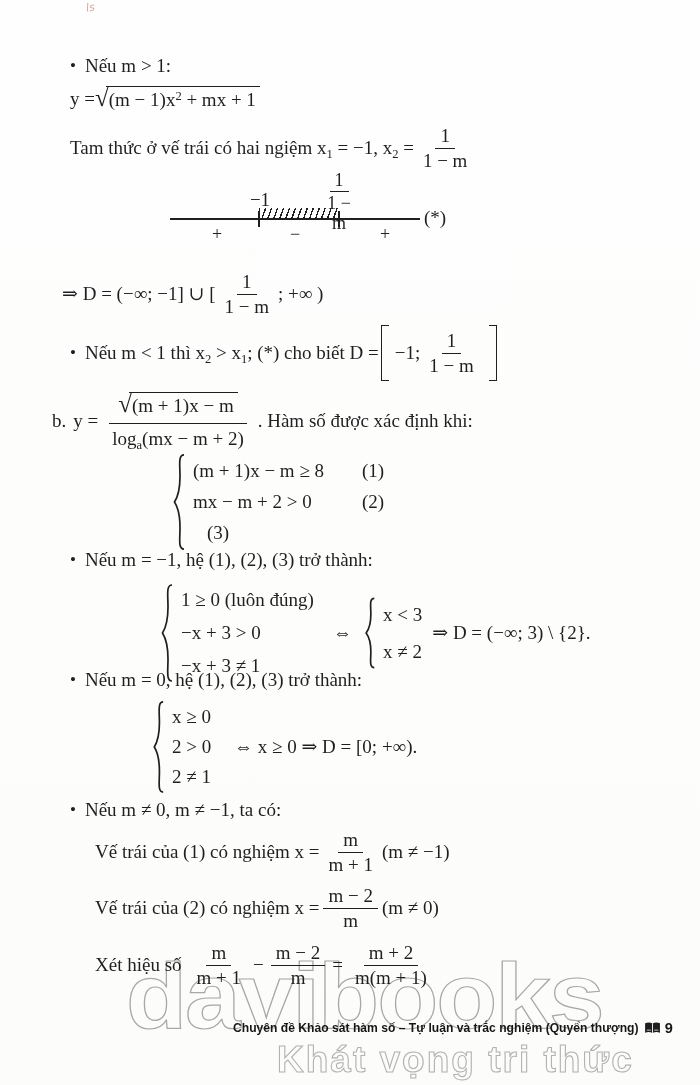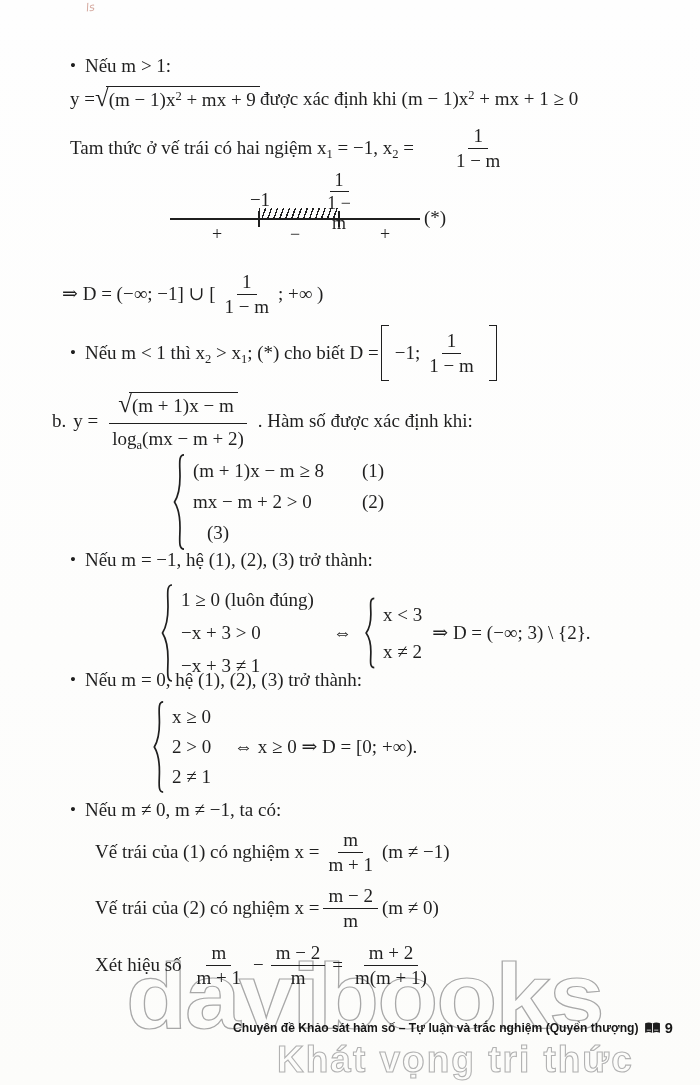--- a/index.html
+++ b/index.html
@@ -100,26 +100,25 @@
 
   <div class="mline" style="left:70px;top:54px;">
     <span class="bullet">•</span>
     <span>Nếu m &gt; 1:</span>
   </div>
 
   <div class="mline" style="left:70px;top:84px;height:30px;">
     <span>y = </span>
     <span class="sqrt">
       <span class="rsign">√</span>
-      <span class="rbar"><span>(m − 1)x</span><span class="ssup">2</span><span> + mx + 9</span></span>
-    </span>
-    <span><span> được xác định khi (m − 1)x</span><span class="ssup">2</span><span> + mx + 1 ≥ 0</span></span>
-  </div>
-
-  <div class="mline" style="left:70px;top:124px;height:48px;gap:33px;">
+      <span class="rbar"><span>(m − 1)x</span><span class="ssup">2</span><span> + mx + 1</span></span>
+    </span>
+  </div>
+
+  <div class="mline" style="left:70px;top:124px;height:48px;">
     <span><span>Tam thức ở vế trái có hai ngiệm x</span><span class="ssub">1</span><span> = −1, x</span><span class="ssub">2</span><span> = </span></span>
     <span class="frac">
       <span class="fn">1</span>
       <span class="fd">1 − m</span>
     </span>
   </div>
 
   <div id="numline">
     <span id="nl-frac">
       <span class="frac">

